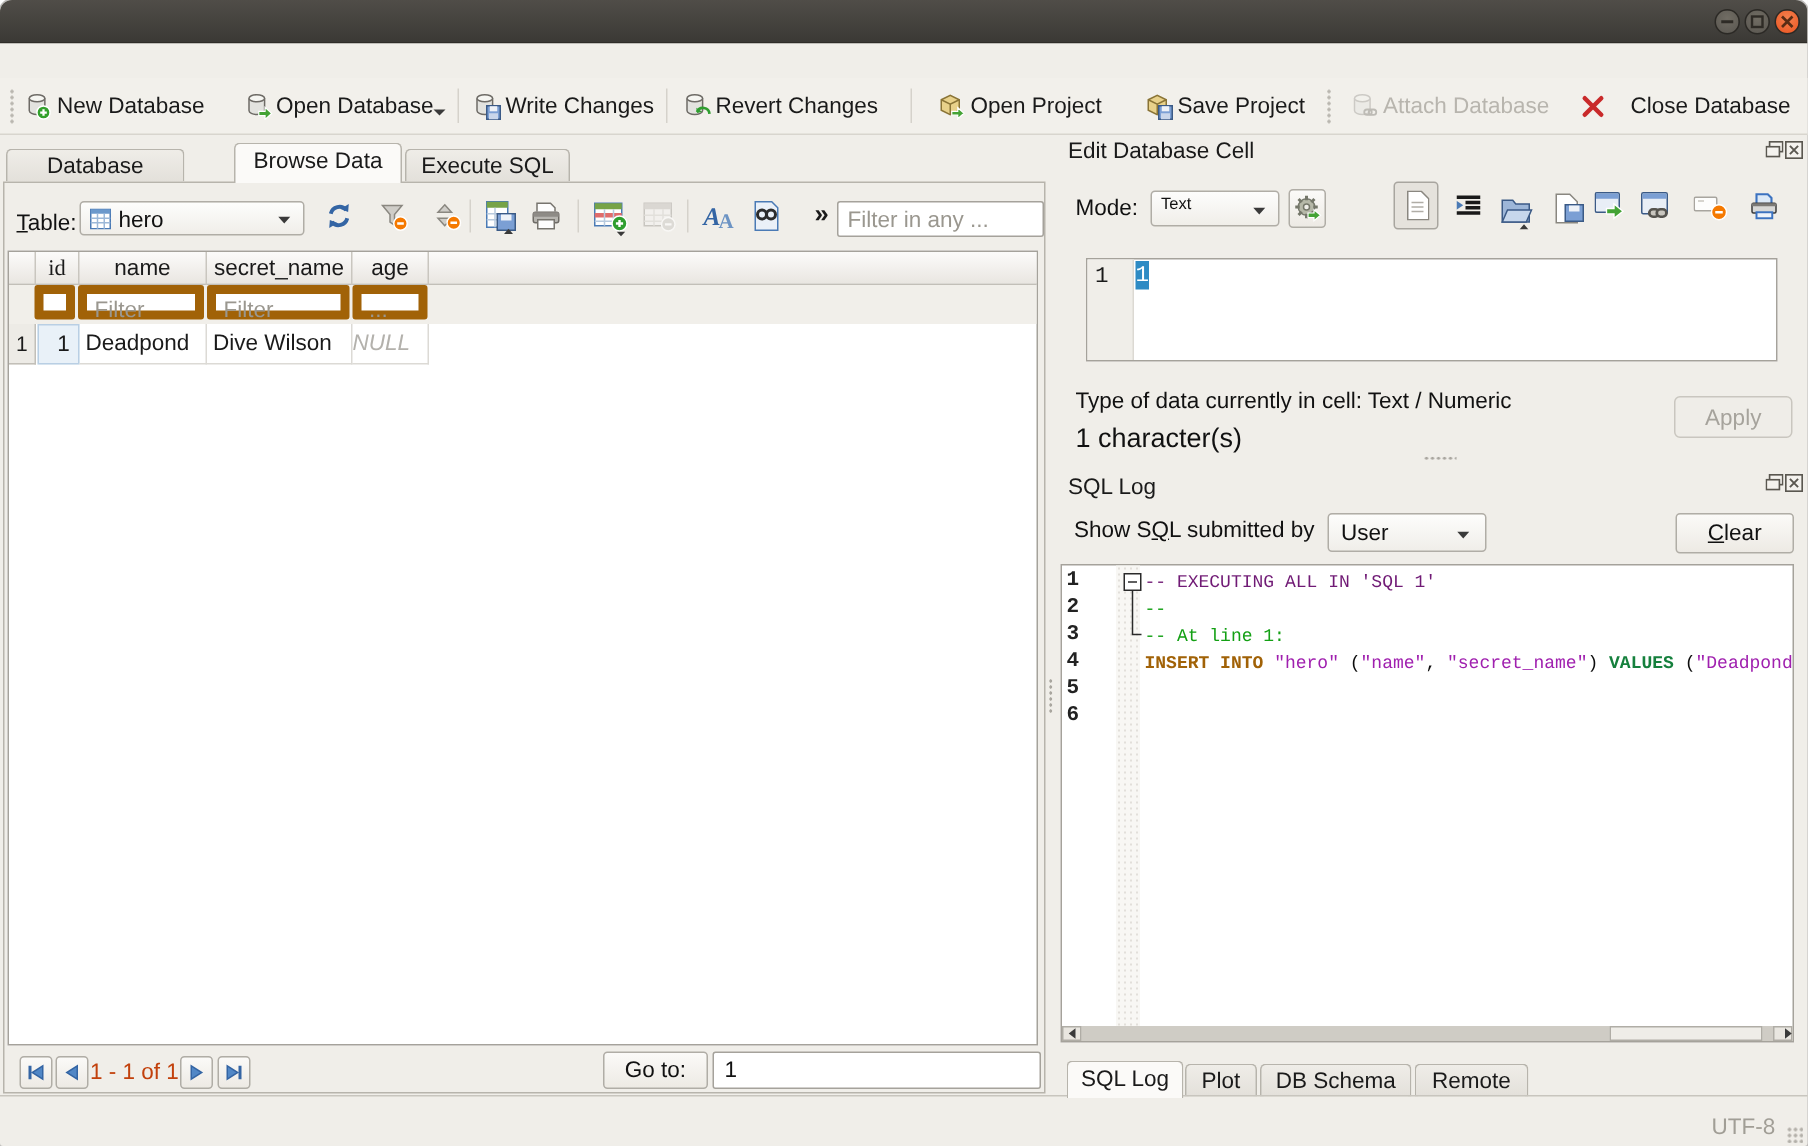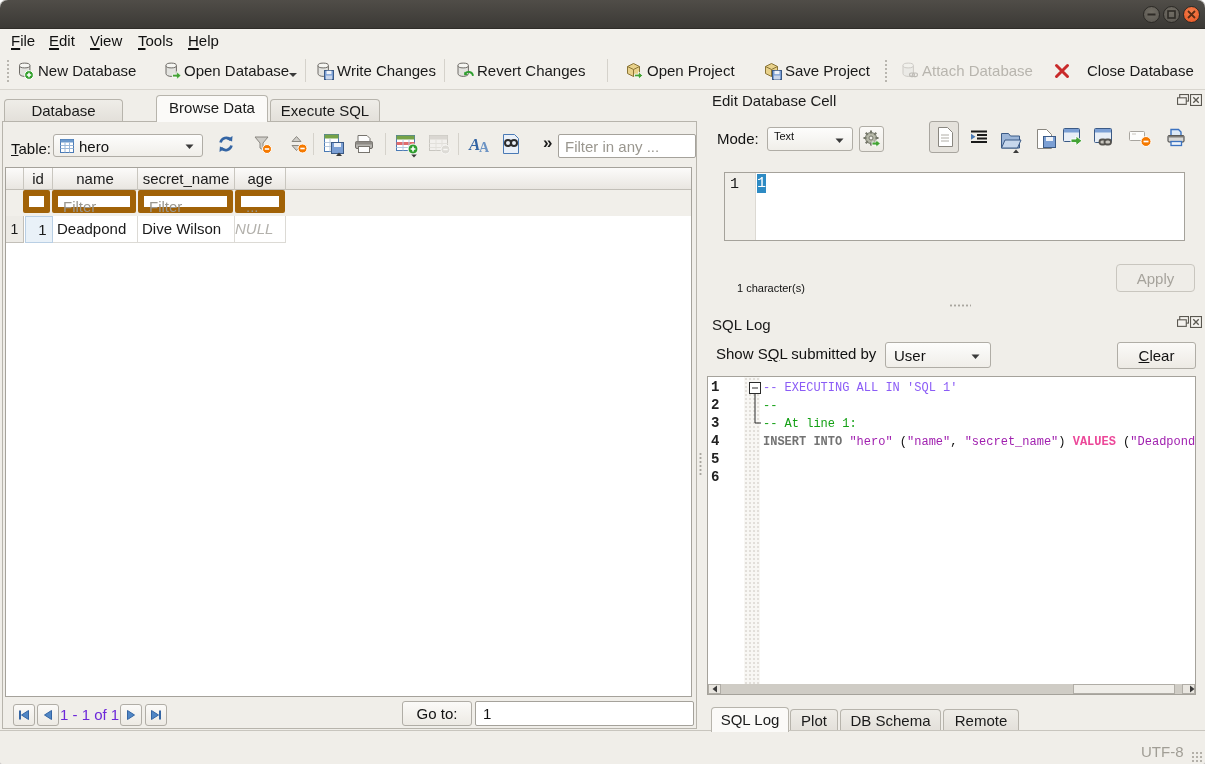--- a/index.html
+++ b/index.html
@@ -49,27 +49,20 @@
           <rect x="4" y="4" width="7" height="7" fill="none" stroke="#2e2b26" stroke-width="1.6"></rect>
         </svg>
       </div>
   <div class="winbtn" style="left:1183px;background:radial-gradient(circle at 50% 35%,#f4814f,#ea5420);border:1px solid #2b2925;">
     <svg width="15" height="15">
           <path d="M4 4l7 7M11 4l-7 7" stroke="#5a2c14" stroke-width="1.8"></path>
         </svg>
       </div>
 </div>
 
-<div id="menubar">
-  <div class="menuitem" style="left:11px;"><u>F</u>ile</div>
-  <div class="menuitem" style="left:49px;"><u>E</u>dit</div>
-  <div class="menuitem" style="left:90px;"><u>V</u>iew</div>
-  <div class="menuitem" style="left:138px;"><u>T</u>ools</div>
-  <div class="menuitem" style="left:188px;"><u>H</u>elp</div>
-</div>
 
 <div id="toolbar">
   <div class="grip" style="left:6px; top:7px; height:24px;"></div>
 
   <svg class="icon" style="left:16px;top:9px;" width="18" height="19" viewBox="0 0 18 19">
     <path d="M3.5 4.5v8.2c0 1.5 2.4 2.7 5.2 2.7s5.2-1.2 5.2-2.7V4.5" fill="#e3e3df" stroke="#6e6b66"></path>
     <ellipse cx="8.7" cy="4.5" rx="5.2" ry="2.4" fill="#f6f6f2" stroke="#6e6b66"></ellipse>
     <circle cx="13" cy="14" r="4.4" fill="#33a02c" stroke="#fff" stroke-width="1"></circle>
     <path d="M13 11.8v4.4M10.8 14h4.4" stroke="#fff" stroke-width="1.5"></path>
   </svg>
@@ -222,21 +215,21 @@
     <circle cx="14" cy="11" r="3" fill="none" stroke="#2c2c2c" stroke-width="2"></circle>
     <path d="M10.5 10.5h1" stroke="#2c2c2c" stroke-width="2"></path>
   </svg>
   <div style="position:absolute;left:540px;top:11px;font-size:17px;font-weight:bold;color:#1a1a1a;">»</div>
   <input class="inbox" style="position: absolute; left: 555px; top: 12px; width: 138px; height: 24px; font-size: 15px; padding-left: 6px; color: rgb(154, 151, 143); font-family: &quot;Liberation Sans&quot;, sans-serif;" value="Filter in any ..." readonly="">
 
   <div style="position:absolute;left:2px;top:45px;width:687px;height:530px;border:1px solid #A5A29B;background:#fff;">
 
     <div style="position:absolute;left:0;top:0;width:685px;height:22px;background:linear-gradient(#FCFBFA,#E9E6E1);border-bottom:1px solid #C2BFB8;"></div>
     <div class="hcell" style="left:0px;width:18px;"></div>
-    <div class="hcell" style="left:18px;width:29px;">id</div>
+    <div class="hcell" style="left:18px;width:29px;font-family:Liberation Serif, serif;">id</div>
     <div class="hcell" style="left:47px;width:85px;">name</div>
     <div class="hcell" style="left:132px;width:97px;">secret_name</div>
     <div class="hcell" style="left:229px;width:51px;">age</div>
 
     <div style="position:absolute;left:0;top:22px;width:685px;height:26px;background:#F1EFEA;"></div>
     <div class="fbox" style="left:17px;width:27px;"></div>
     <div class="fbox" style="left:46px;width:84px;color:#9a978f;">Filter</div>
     <div class="fbox" style="left:132px;width:95px;color:#9a978f;">Filter</div>
     <div class="fbox" style="left:229px;width:50px;color:#9a978f;">...</div>
 
@@ -251,21 +244,21 @@
         <svg width="14" height="14" viewBox="0 0 14 14">
           <path d="M3 2.5v9" stroke="#3465a4" stroke-width="2"></path>
           <path d="M11.5 2.5v9l-7-4.5z" fill="#5187c6" stroke="#3465a4"></path>
         </svg>
       </div>
   <div class="pgbtn" style="left:34px;">
         <svg width="14" height="14" viewBox="0 0 14 14">
           <path d="M10.5 2.5v9l-7-4.5z" fill="#5187c6" stroke="#3465a4"></path>
         </svg>
       </div>
-  <div style="position:absolute;left:57px;top:584px;font-size:15px;color:#6d28d9;">1 - 1 of 1</div>
+  <div style="position:absolute;left:57px;top:584px;font-size:15px;color:#c2410c;">1 - 1 of 1</div>
   <div class="pgbtn" style="left:117px;">
         <svg width="14" height="14" viewBox="0 0 14 14">
           <path d="M3.5 2.5v9l7-4.5z" fill="#5187c6" stroke="#3465a4"></path>
         </svg>
       </div>
   <div class="pgbtn" style="left:142px;">
         <svg width="14" height="14" viewBox="0 0 14 14">
           <path d="M2.5 2.5v9l7-4.5z" fill="#5187c6" stroke="#3465a4"></path>
           <path d="M11 2.5v9" stroke="#3465a4" stroke-width="2"></path>
         </svg>
@@ -344,21 +337,22 @@
   <path d="M4 8V1.5h7.5l2.5 2.5V8" fill="#dce9f7" stroke="#3b72c0" stroke-width="1.4"></path>
   <rect x="1" y="7.5" width="16" height="6.5" rx="1" fill="#d8d8d6" stroke="#3a3a3a"></rect>
   <rect x="1" y="7.5" width="16" height="2" fill="#7c7a76"></rect>
   <rect x="4" y="13.5" width="10.5" height="4" fill="#eef3fa" stroke="#3b72c0" stroke-width="1.3"></rect>
 </svg>
 
 <div style="position:absolute;left:724px;top:172px;width:461px;height:69px;background:#fff;border:1px solid #A5A29B;">
   <div class="mono" style="position:absolute;left:0;top:0;width:31px;height:67px;background:#F0EEE9;border-right:1px solid #DCD9D3;font-size:15px;color:#1a1a1a;padding-top:3px;padding-left:5px;">1</div>
   <div class="mono" style="position:absolute;left:32px;top:1px;width:9px;height:19px;background:#2E8BC4;color:#fff;font-size:15px;text-align:center;line-height:19px;">1</div>
 </div>
-<div style="position:absolute;left:737px;top:282px;font-size:11px;color:#111;">1 character(s)</div>
+<div style="position:absolute;left:717px;top:259px;font-size:15px;color:#111;">Type of data currently in cell: Text / Numeric</div>
+<div style="position:absolute;left:717px;top:282px;font-size:18px;color:#111;">1 character(s)</div>
 <div style="position:absolute;left:1116px;top:264px;width:79px;height:28px;background:#EFEDE8;border:1px solid #C9C6BF;border-radius:4px;font-size:15px;text-align:center;line-height:27px;color:#a6a39c;">Apply</div>
 <div style="position:absolute;left:949px;top:304px;width:22px;height:3px;background-image:radial-gradient(circle,#a9a69f 1px,transparent 1.2px);background-size:4px 3px;"></div>
 
 <div class="dtitle" style="left:712px;top:316px;">SQL Log</div>
 <svg class="dockbtn" style="left:1177px;top:316px;" viewBox="0 0 11 11">
       <rect x="2.5" y="0.5" width="8" height="6" fill="#f4f2ee" stroke="#5a5750"></rect>
       <rect x="0.5" y="3.5" width="8" height="6" fill="#f4f2ee" stroke="#5a5750"></rect>
     </svg>
 <svg class="dockbtn" style="left:1190px;top:316px;" viewBox="0 0 11 11">
       <rect x="0.5" y="0.5" width="10" height="10" fill="#f4f2ee" stroke="#5a5750"></rect>
@@ -379,24 +373,24 @@
   <div class="mono lnum" style="top:20px;">2</div>
   <div class="mono lnum" style="top:38px;">3</div>
   <div class="mono lnum" style="top:56px;">4</div>
   <div class="mono lnum" style="top:74px;">5</div>
   <div class="mono lnum" style="top:92px;">6</div>
   <svg style="position:absolute;left:40px;top:4px;" width="14" height="44" viewBox="0 0 14 44">
     <path d="M7 12v30h6" fill="none" stroke="#2a2a2a"></path>
     <rect x="1.5" y="1.5" width="11" height="11" fill="#fff" stroke="#2a2a2a"></rect>
     <path d="M4 7h6" stroke="#2a2a2a"></path>
   </svg>
-  <div class="mono logln" style="top:2px;left:55px;color:#8b5cf6;">-- EXECUTING ALL IN 'SQL 1'</div>
+  <div class="mono logln" style="top:2px;left:55px;color:#701a75;">-- EXECUTING ALL IN 'SQL 1'</div>
   <div class="mono logln" style="top:20px;left:55px;color:#13a014;">--</div>
   <div class="mono logln" style="top:38px;left:55px;color:#13a014;">-- At line 1:</div>
-  <div class="mono logln" style="top:56px;left:55px;color:#0d0d0d;"><b style="color:#737373;">INSERT INTO</b> <span class="str">"hero"</span> (<span class="str">"name"</span>, <span class="str">"secret_name"</span>) <b style="color:#ec4899;">VALUES</b> (<span class="str">"Deadpond</span></div>
+  <div class="mono logln" style="top:56px;left:55px;color:#0d0d0d;"><b style="color:#a16207;">INSERT INTO</b> <span class="str">"hero"</span> (<span class="str">"name"</span>, <span class="str">"secret_name"</span>) <b style="color:#15803d;">VALUES</b> (<span class="str">"Deadpond</span></div>
 
   <div style="position:absolute;left:0;top:307px;width:487px;height:10px;background:#CFCCC5;">
     <div style="position:absolute;left:0;top:0;width:13px;height:10px;background:#E9E6E0;border:1px solid #B0ADA6;">
           <svg width="11" height="8" style="margin:0 0 0 1px;">
             <path d="M7 0.5L2.5 4L7 7.5z" fill="#3a3a3a"></path>
           </svg>
         </div>
     <div style="position:absolute;right:0;top:0;width:13px;height:10px;background:#E9E6E0;border:1px solid #B0ADA6;">
           <svg width="11" height="8" style="margin:0 0 0 3px;">
             <path d="M4 0.5L8.5 4L4 7.5z" fill="#3a3a3a"></path>

